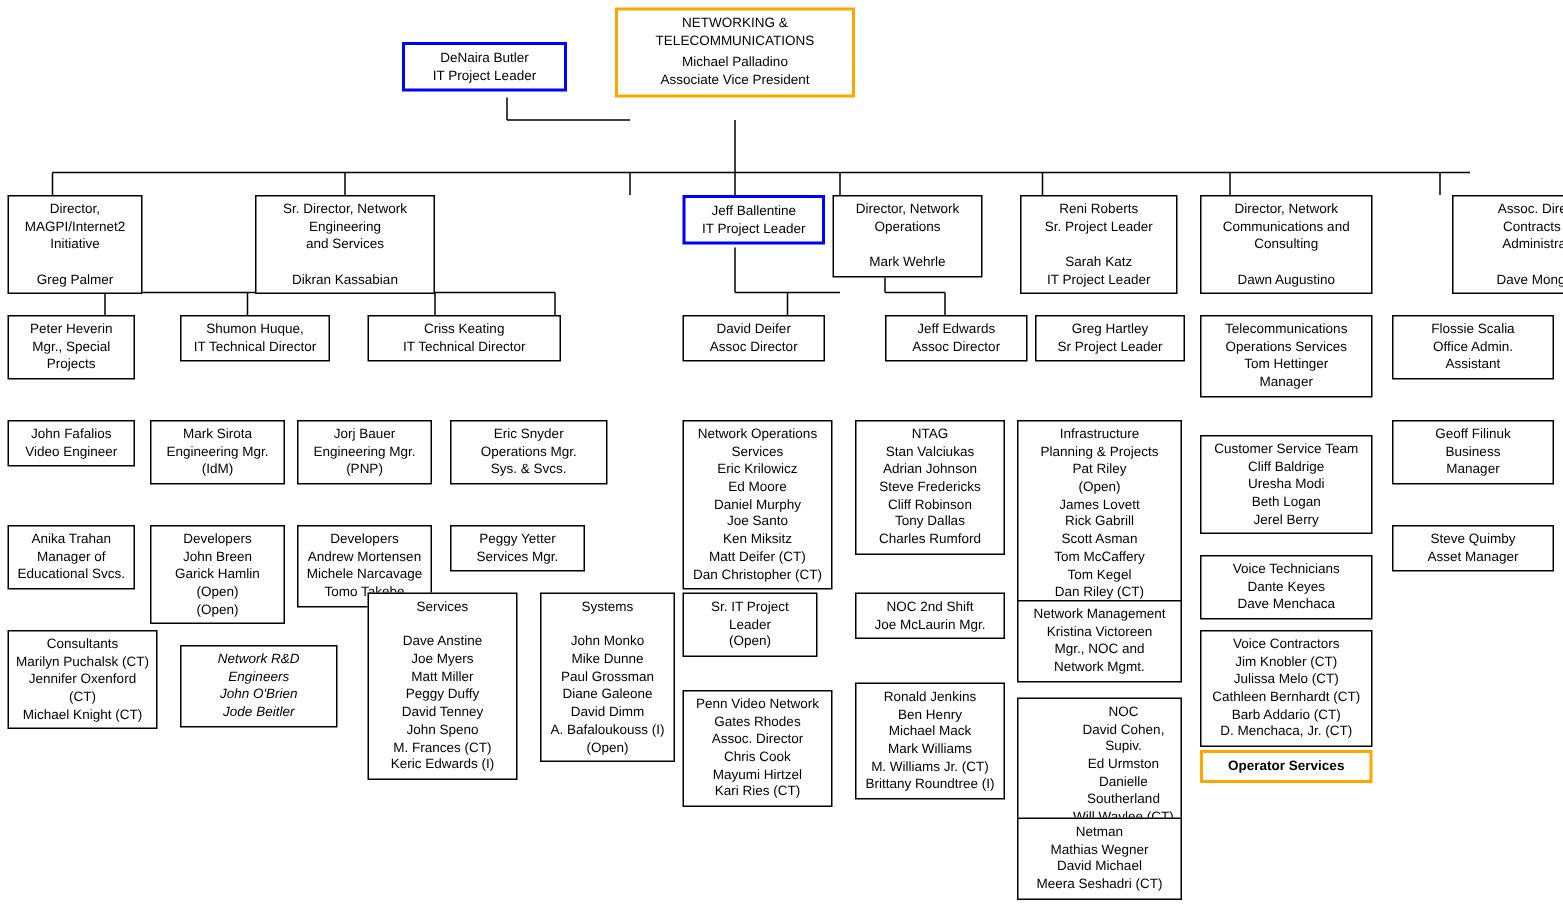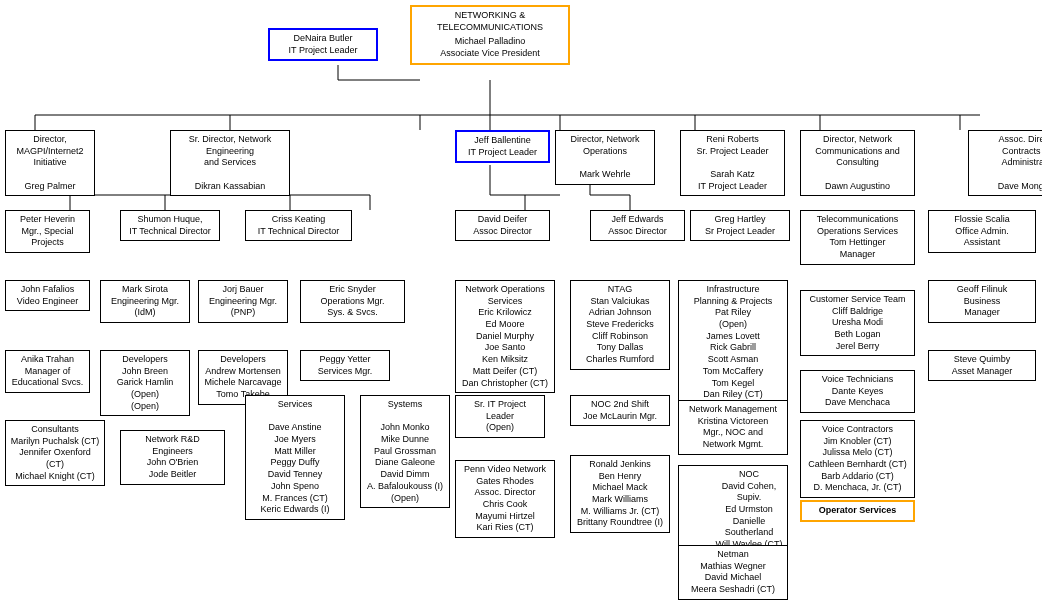--- a/index.html
+++ b/index.html
@@ -142,21 +142,21 @@
     <div style="white-space:pre-line;">Peter Heverin
 Mgr., Special
 Projects</div>
   </div>
 
   <div class="box" style="left:120px;top:210px;width:100px;">
     <div style="white-space:pre-line;">Shumon Huque,
 IT Technical Director</div>
   </div>
 
-  <div class="box" style="left:245px;top:210px;width:107px;">
+  <div class="box" style="left:245px;top:210px;width:129px;">
     <div style="white-space:pre-line;">Criss Keating
 IT Technical Director</div>
   </div>
 
   <div class="box" style="left:455px;top:210px;width:95px;">
     <div style="white-space:pre-line;">David Deifer
 Assoc Director</div>
   </div>
 
   <div class="box" style="left:590px;top:210px;width:95px;">
@@ -319,21 +319,21 @@
   </div>
 
   <div class="box" style="left:5px;top:420px;width:100px;">
     <div style="white-space:pre-line;">Consultants
 Marilyn Puchalsk (CT)
 Jennifer Oxenford (CT)
 Michael Knight (CT)</div>
   </div>
 
   <div class="box" style="left:120px;top:430px;width:105px;">
-    <div style="white-space:pre-line;">Network R&amp;D Engineers
+    <div style="white-space:pre-line;font-style:italic;">Network R&amp;D Engineers
 John O'Brien
 Jode Beitler</div>
   </div>
 
   <div class="box" style="left:245px;top:395px;width:100px;">
     <div style="white-space:pre-line;">Services
 
 Dave Anstine
 Joe Myers
 Matt Miller

